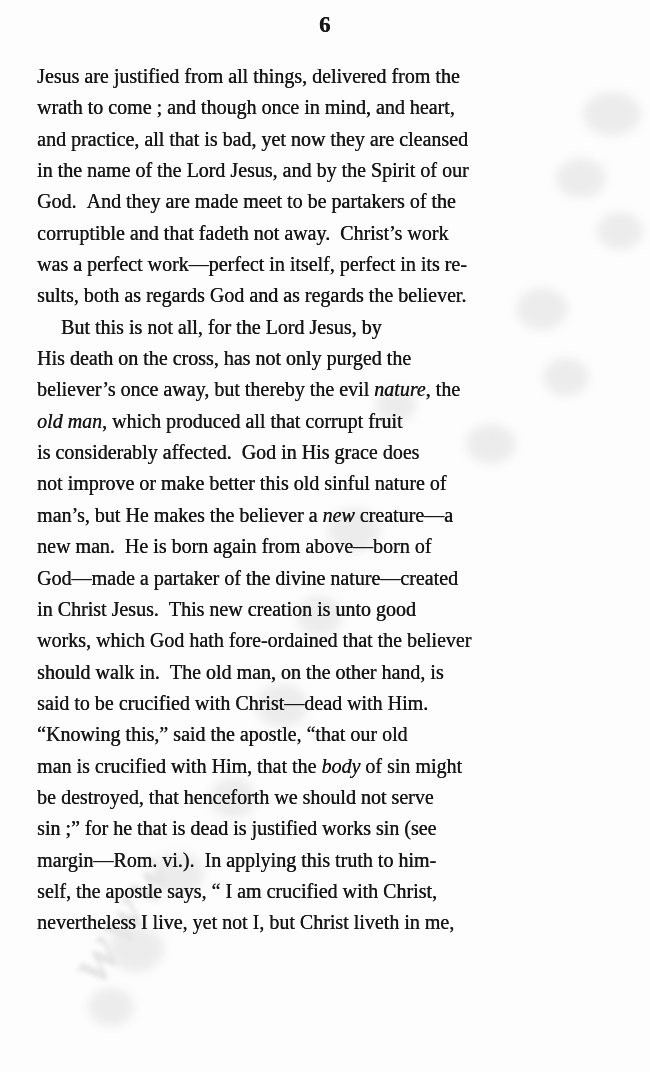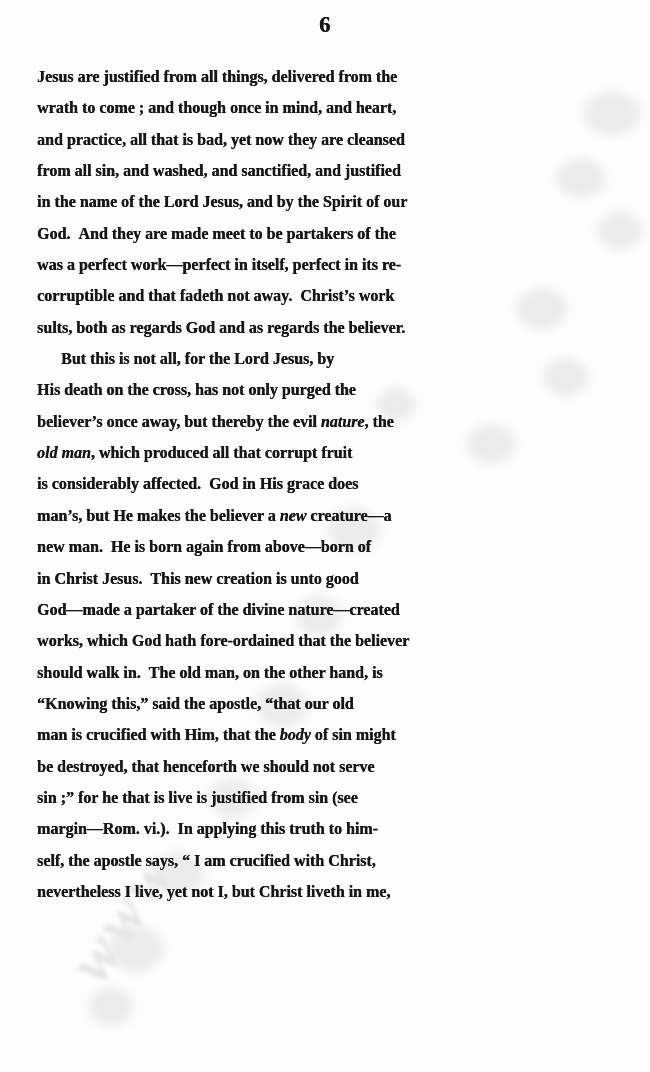--- a/index.html
+++ b/index.html
@@ -37,26 +37,25 @@
   }
   .body-text {
     position: absolute;
     top: 61px;
     left: 37px;
     width: 577px;
     z-index: 2;
   }
   .line {
     white-space: nowrap;
-    font-size: 16px;
+    font-size: 20px;
     line-height: 31.35px;
     height: 31.35px;
     text-shadow: 0.35px 0 0 currentColor; 
     overflow: visible;
-    font-weight: bold;
   }
   .line.indent { padding-left: 24px; }
   .it { font-style: italic; }
 
   
   .watermark-layer {
     position: absolute;
     inset: 0;
     z-index: 1;
     pointer-events: none;
@@ -105,39 +104,40 @@
       <div class="wm-blob" style="left: 108px; top: 926px; width: 56px; height: 46px;"></div>
       <div class="wm-blob" style="left: 88px; top: 988px; width: 46px; height: 38px;"></div>
     </div>
 
   <div class="page-number">6</div>
 
   <div class="body-text">
       <div class="line"><span>Jesus are justified from all things, delivered from the</span></div>
       <div class="line"><span>wrath to come ; and though once in mind, and heart,</span></div>
       <div class="line"><span>and practice, all that is bad, yet now they are cleansed</span></div>
-      <div class="line"><span>from all sin, and washed, and sanctified, and justified</span></div>
       <div class="line"><span>in the name of the Lord Jesus, and by the Spirit of our</span></div>
       <div class="line"><span>God. And they are made meet to be partakers of the</span></div>
+      <div class="line"><span>corruptible and that fadeth not away. Christ’s work</span></div>
       <div class="line"><span>was a perfect work—perfect in itself, perfect in its re-</span></div>
-      <div class="line"><span>corruptible and that fadeth not away. Christ’s work</span></div>
       <div class="line"><span>sults, both as regards God and as regards the believer.</span></div>
       <div class="line indent"><span>But this is not all, for the Lord Jesus, by</span></div>
       <div class="line"><span>His death on the cross, has not only purged the</span></div>
       <div class="line"><span>believer’s once away, but thereby the evil </span><span class="it">nature</span><span>, the</span></div>
       <div class="line"><span class="it">old man</span><span>, which produced all that corrupt fruit</span></div>
       <div class="line"><span>is considerably affected. God in His grace does</span></div>
+      <div class="line"><span>not improve or make better this old sinful nature of</span></div>
       <div class="line"><span>man’s, but He makes the believer a </span><span class="it">new</span><span> creature—a</span></div>
       <div class="line"><span>new man. He is born again from above—born of</span></div>
+      <div class="line"><span>God—made a partaker of the divine nature—created</span></div>
       <div class="line"><span>in Christ Jesus. This new creation is unto good</span></div>
-      <div class="line"><span>God—made a partaker of the divine nature—created</span></div>
       <div class="line"><span>works, which God hath fore-ordained that the believer</span></div>
       <div class="line"><span>should walk in. The old man, on the other hand, is</span></div>
+      <div class="line"><span>said to be crucified with Christ—dead with Him.</span></div>
       <div class="line"><span>“Knowing this,” said the apostle, “that our old</span></div>
       <div class="line"><span>man is crucified with Him, that the </span><span class="it">body</span><span> of sin might</span></div>
       <div class="line"><span>be destroyed, that henceforth we should not serve</span></div>
-      <div class="line"><span>sin ;” for he that is live is justified from sin (see</span></div>
+      <div class="line"><span>sin ;” for he that is dead is justified works sin (see</span></div>
       <div class="line"><span>margin—Rom. vi.). In applying this truth to him-</span></div>
       <div class="line"><span>self, the apostle says, “ I am crucified with Christ,</span></div>
       <div class="line"><span>nevertheless I live, yet not I, but Christ liveth in me,</span></div>
     </div>
 
 </div>
 
 </body></html>

